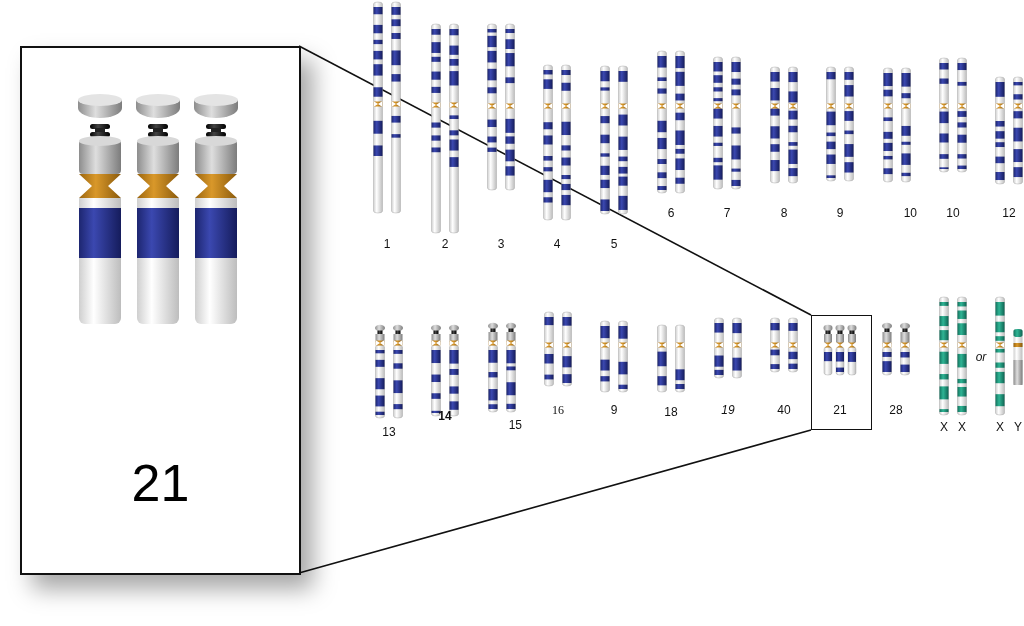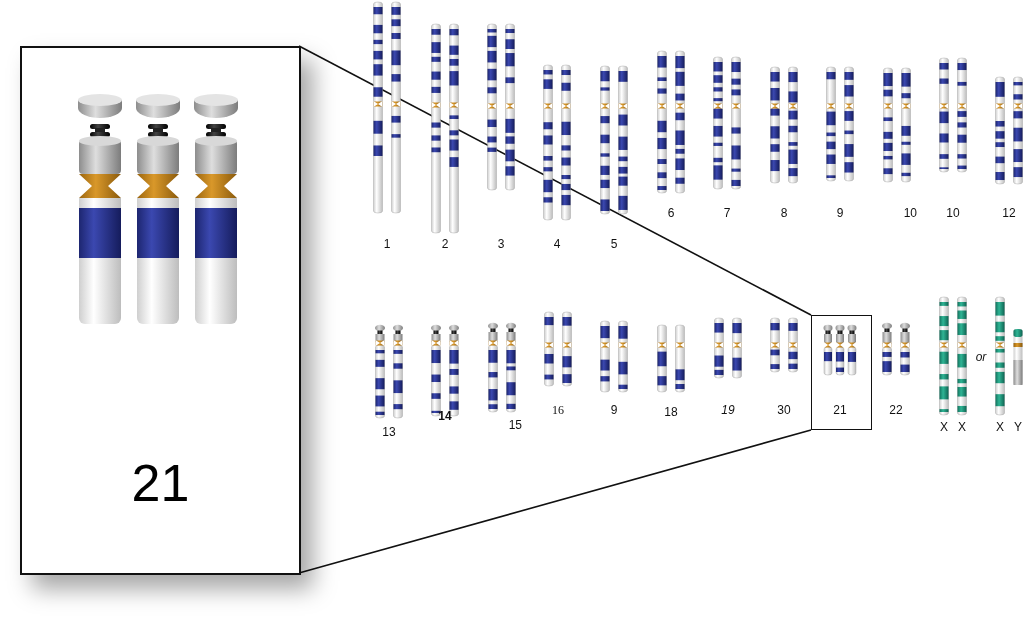--- a/index.html
+++ b/index.html
@@ -698,22 +698,22 @@
       <div class="lbl" style="left: 897px; top: 206px; text-align: right;">10</div>
       <div class="lbl" style="left: 953px; top: 206px;">10</div>
       <div class="lbl" style="left: 1009px; top: 206px;">12</div>
       <div class="lbl" style="left: 389px; top: 425px; text-align: center;">13</div>
       <div class="lbl" style="left: 445px; top: 409px; font-weight: bold;">14</div>
       <div class="lbl" style="left: 502px; top: 418px; text-align: right;">15</div>
       <div class="lbl" style="left: 558px; top: 403px; font-family: Liberation Serif, serif;">16</div>
       <div class="lbl" style="left: 614px; top: 403px;">9</div>
       <div class="lbl" style="left: 671px; top: 405px;">18</div>
       <div class="lbl" style="left: 728px; top: 403px; font-style: italic;">19</div>
-      <div class="lbl" style="left: 784px; top: 403px;">30</div>
+      <div class="lbl" style="left: 784px; top: 403px;">40</div>
       <div class="lbl" style="left: 840px; top: 403px;">21</div>
-      <div class="lbl" style="left: 896px; top: 403px;">22</div>
+      <div class="lbl" style="left: 896px; top: 403px;">28</div>
       <div class="lbl" style="left: 944px; top: 420px;">X</div>
       <div class="lbl" style="left: 962px; top: 420px;">X</div>
       <div class="lbl" style="left: 1000px; top: 420px;">X</div>
       <div class="lbl" style="left: 1018px; top: 420px;">Y</div>
       <div class="lbl" style="left: 981px; top: 350px; font-style: italic;">or</div>
     </div>
 </div>
 
 </body></html>

